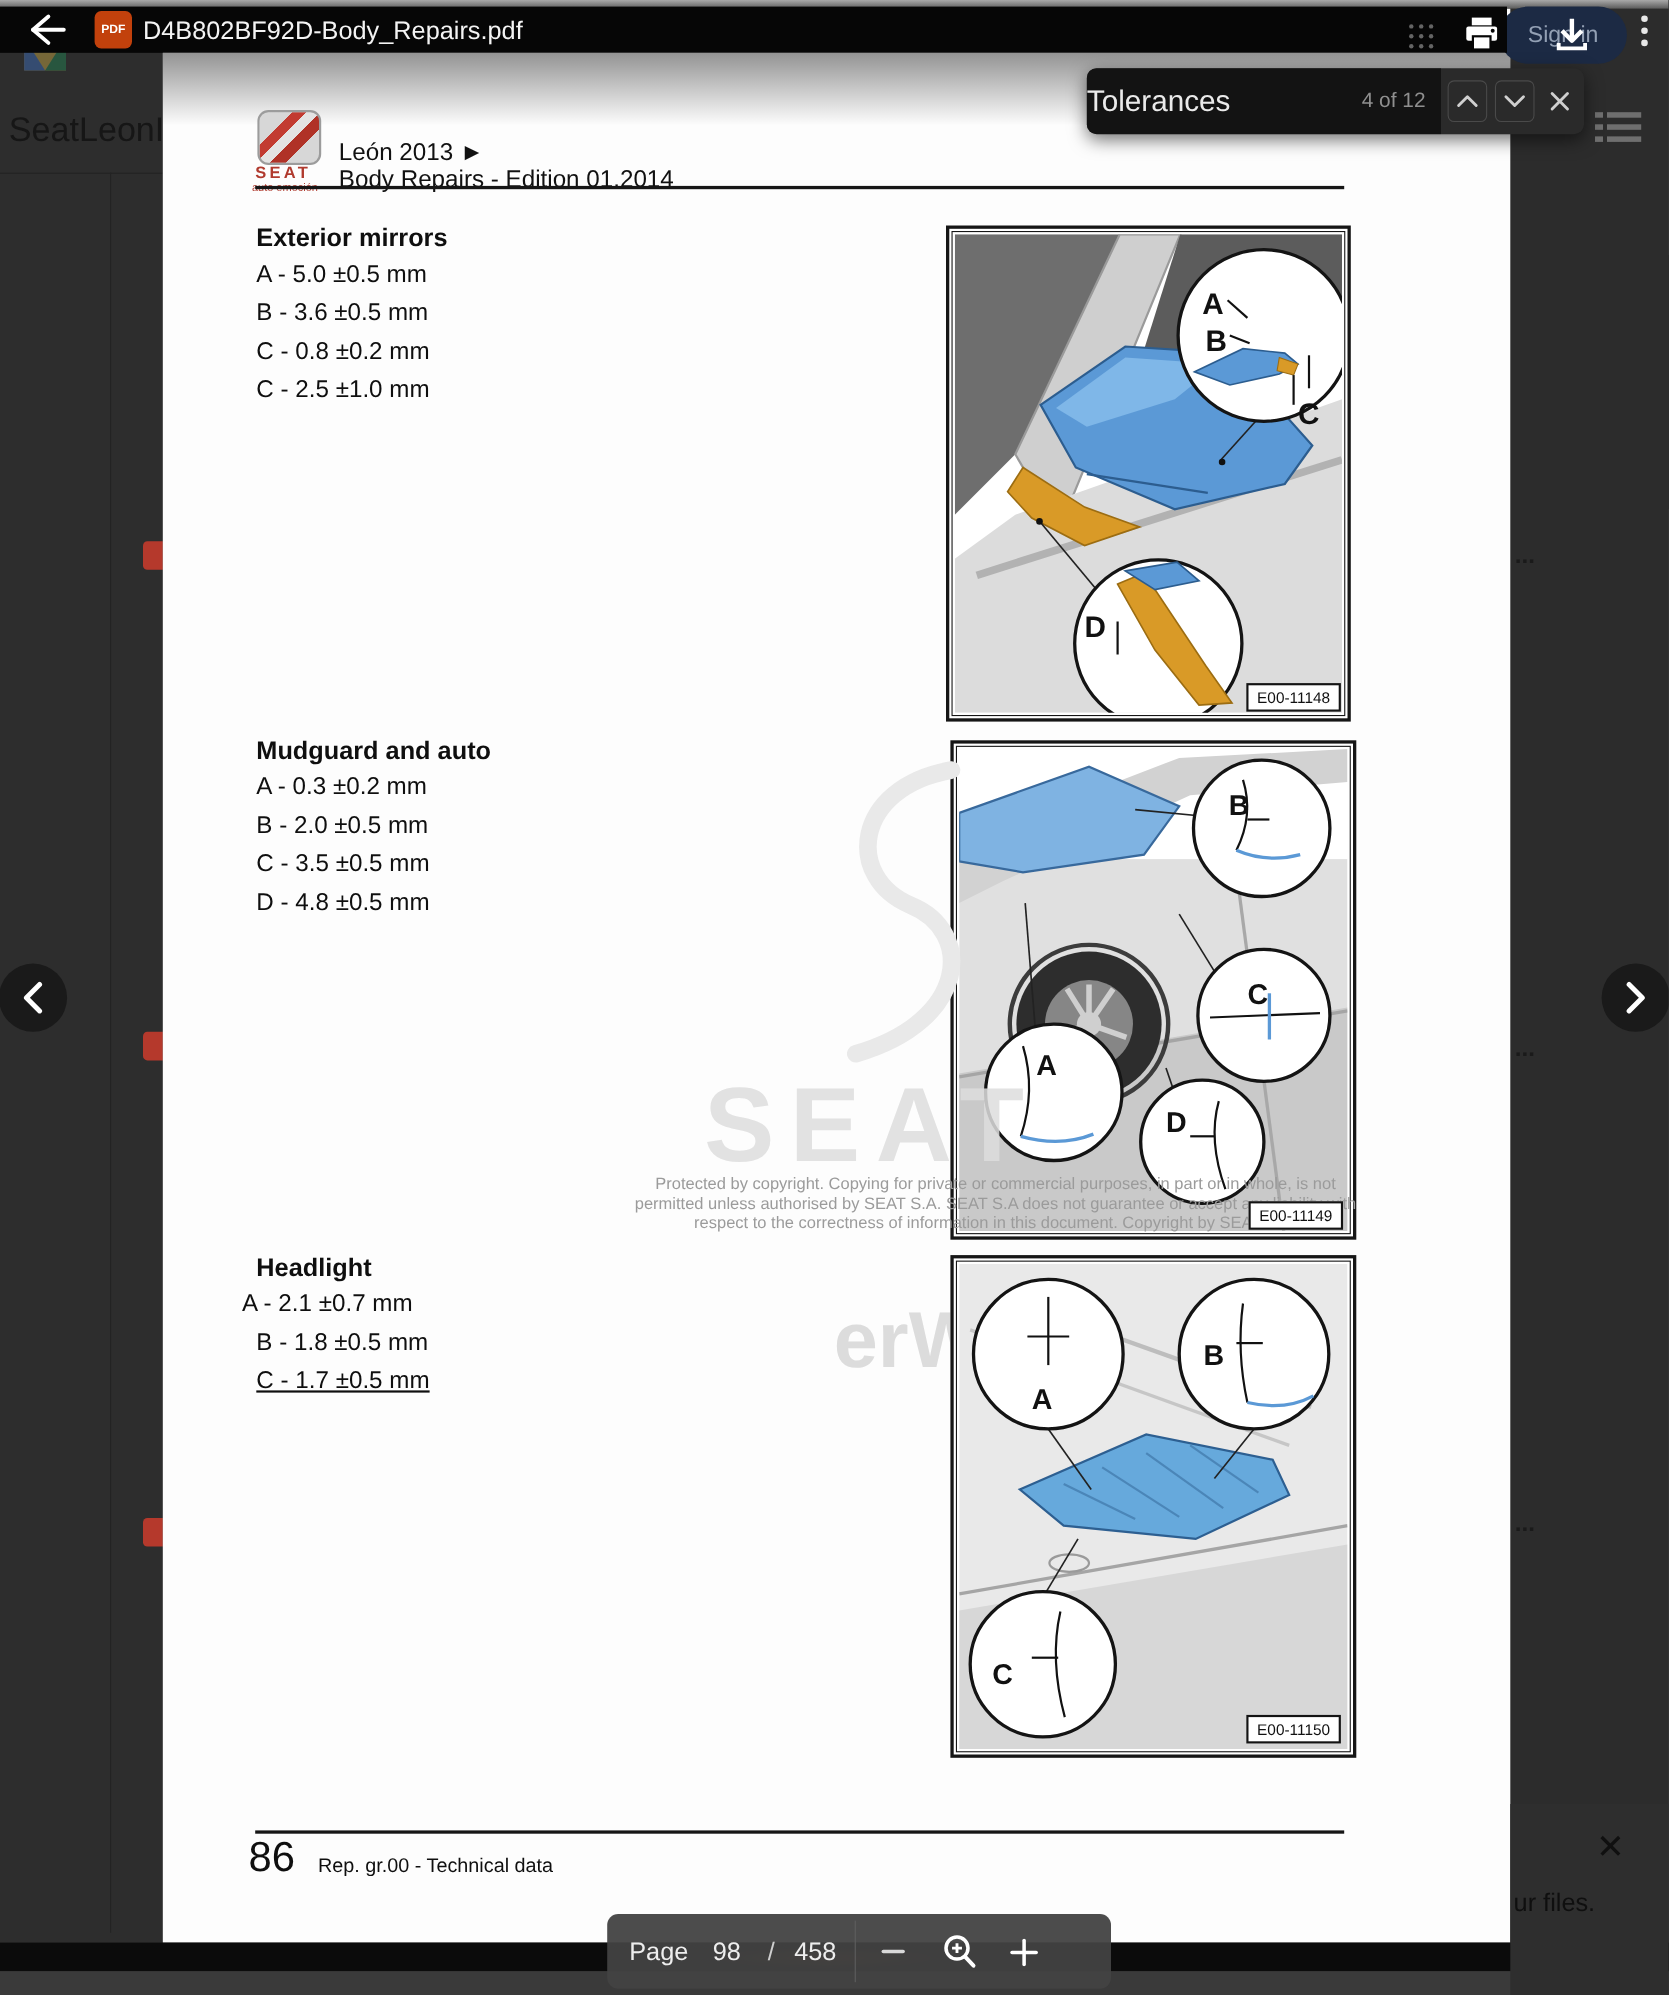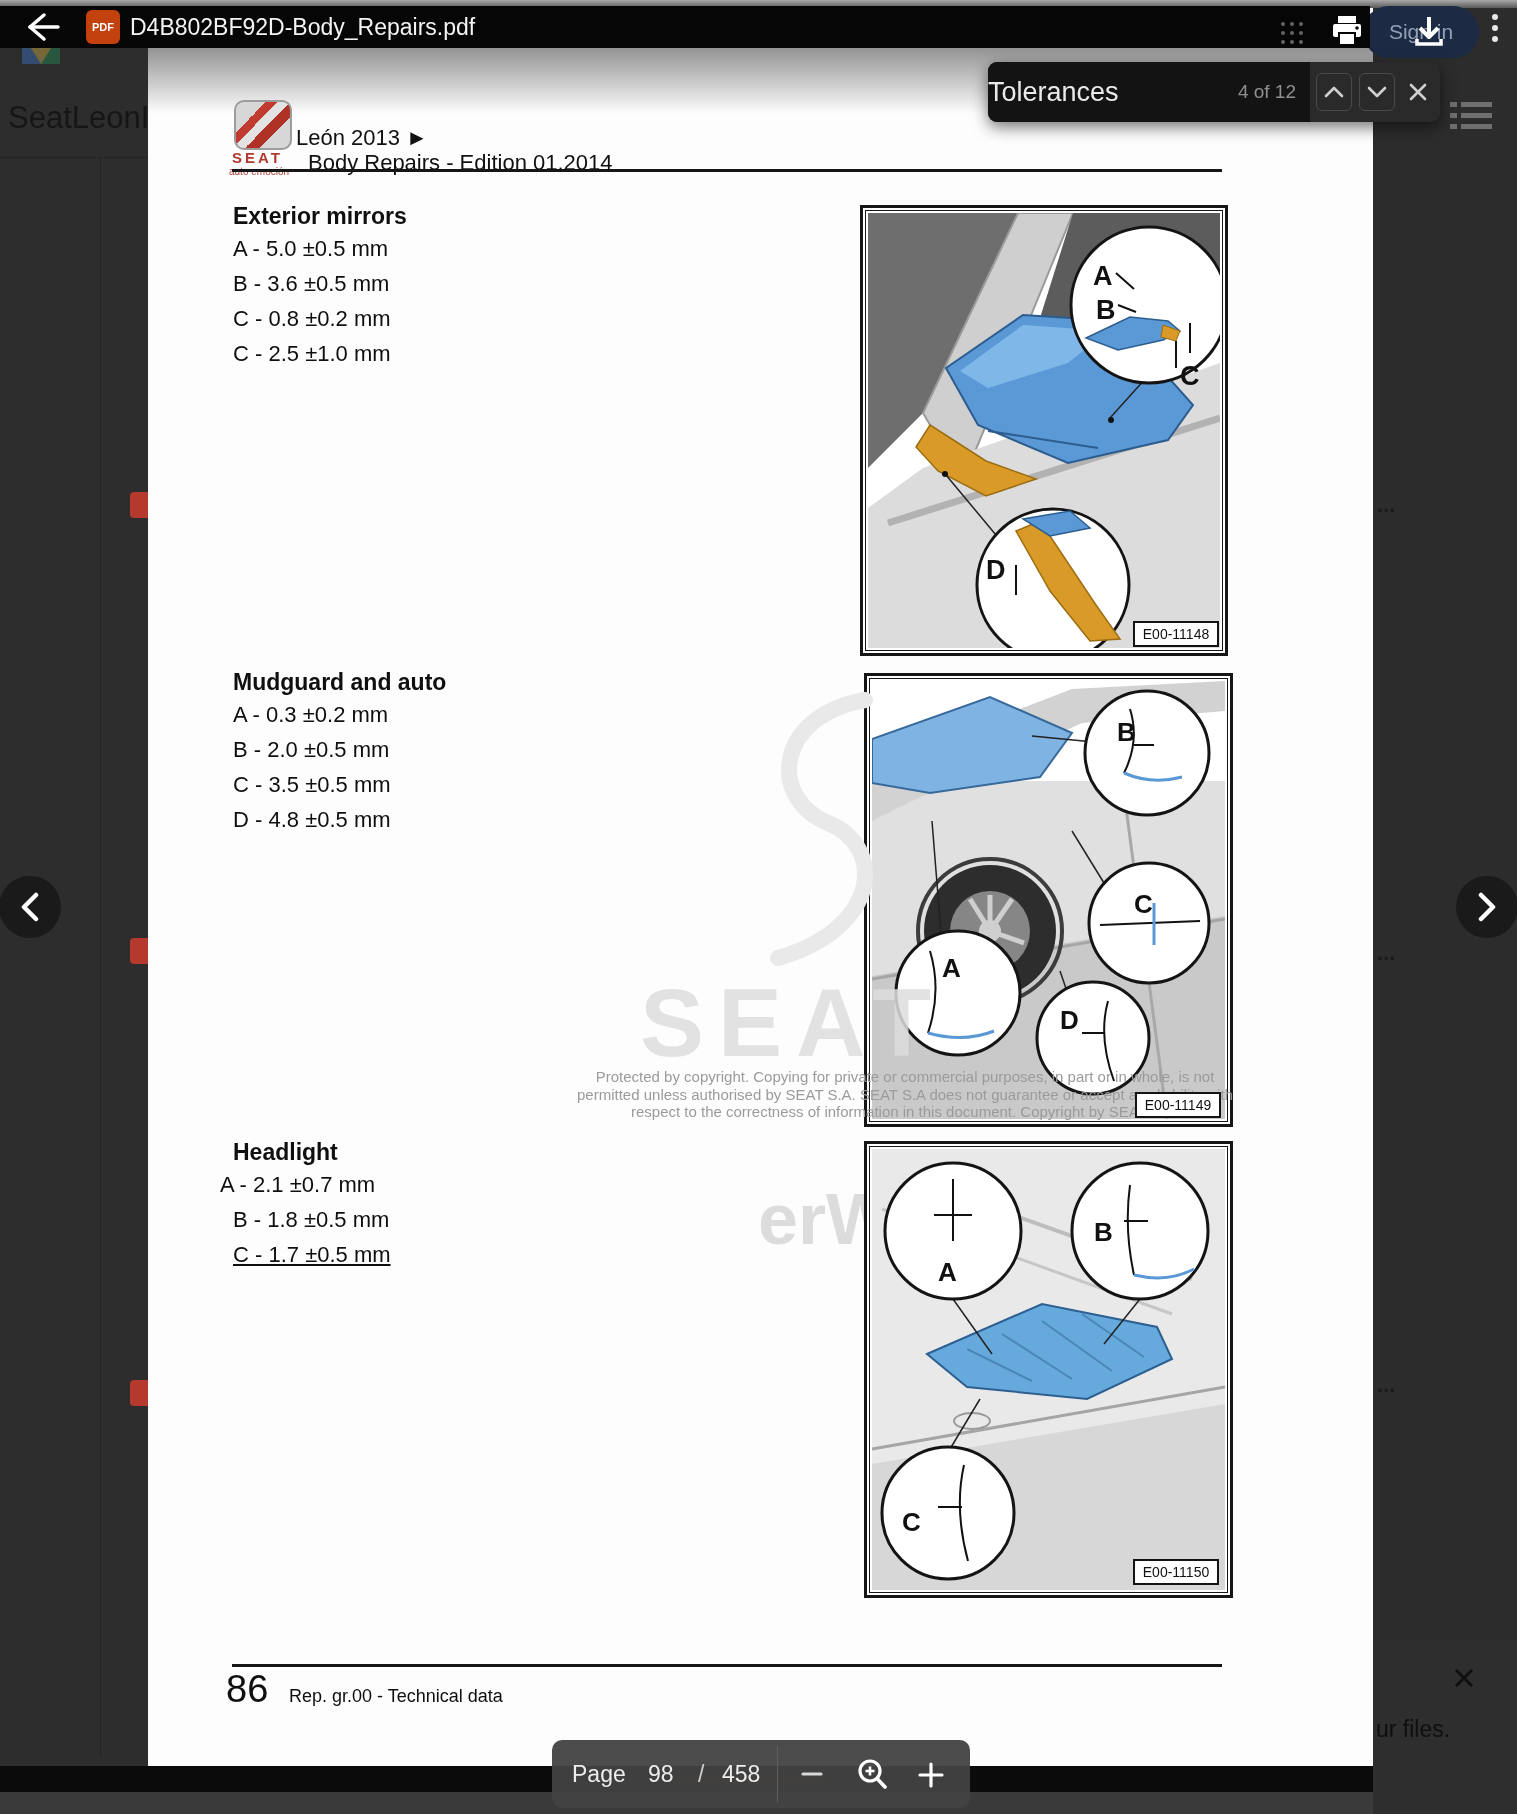--- a/index.html
+++ b/index.html
@@ -49,21 +49,21 @@
   .find-btns{flex:1;display:flex;align-items:center;justify-content:center;gap:7px;}
   .find-btn{width:34px;height:36px;border:1px solid #4a4a4a;border-radius:6px;display:flex;align-items:center;justify-content:center;}
   .find-x{width:32px;height:36px;display:flex;align-items:center;justify-content:center;}
 
   
   .seat-emblem{left:234px;top:100px;width:54px;height:46px;border-radius:10px;
     background:linear-gradient(135deg,#d7d7d7 0 30%,#c23b31 30% 42%,#e3e3e3 42% 55%,#b03227 55% 70%,#d7d7d7 70%);
     border:2px solid #9c9c9c;}
   .seat-word{left:232px;top:149px;width:60px;color:#b03a2e;font-size:15px;font-weight:bold;letter-spacing:3px;}
   .seat-tag{left:229px;top:166px;color:#b03a2e;font-size:10px;}
-  .hdr1{left:296px;top:125px;font-size:22px;color:#111;}
+  .hdr1{left:308px;top:125px;font-size:22px;color:#111;}
   .hdr2{left:308px;top:150px;font-size:22px;color:#111;}
   .rule{background:#161616;height:3px;}
   .sec-title{font-size:23px;font-weight:bold;color:#0f0f0f;}
   .spec{font-size:22px;color:#0f0f0f;}
 
   .figframe{border:3px solid #161616;background:#fff;z-index:2;}
   .figframe::after{content:"";position:absolute;inset:2px;border:1.5px solid #161616;pointer-events:none;}
   .figframe svg{position:absolute;inset:5px;}
   .figlabel{border:2px solid #141414;background:#fff;width:82px;height:22px;z-index:6;
     font-size:14px;color:#111;display:flex;align-items:center;justify-content:center;}
@@ -74,21 +74,21 @@
   .wm-copy{left:555px;top:1068px;width:700px;text-align:center;font-size:15px;line-height:17.5px;color:#9b9b9b;z-index:4;}
 
   .foot-num{left:226px;top:1668px;font-size:38px;color:#0f0f0f;}
   .foot-chap{left:289px;top:1686px;font-size:18px;color:#0f0f0f;}
 
   
   .black-band{left:0;top:1766px;width:1517px;height:26px;background:#0b0b0b;z-index:8;}
   .band-smudge{left:640px;top:1770px;width:220px;height:20px;z-index:9;
     background:radial-gradient(ellipse at center,rgba(140,60,25,.5),transparent 70%);}
   .bottom-strip{left:0;top:1792px;width:1517px;height:22px;background:#3a3a3a;z-index:8;}
-  .pagebar{left:552px;top:1740px;width:418px;height:68px;border-radius:10px;background:rgba(66,66,66,.95);z-index:20;}
+  .pagebar{left:552px;top:1740px;width:418px;height:68px;border-radius:10px;background:rgba(66,66,66,.95);z-index:20;padding-left:40px;}
   .pagebar .divider{left:225px;top:6px;width:1px;height:56px;background:#5e5e5e;}
   .pb-text{color:#ededed;font-size:23px;top:0;height:68px;line-height:68px;}
 
   .notif{left:1373px;top:1640px;width:144px;height:174px;background:#2e2e2e;z-index:10;}
   .notif-text{left:3px;top:76px;font-size:23px;color:#0f0f0f;white-space:nowrap;}
 
   .navcircle{width:62px;height:62px;border-radius:50%;background:#1a1a1a;z-index:25;
     display:flex;align-items:center;justify-content:center;}
 </style>
 </head>

